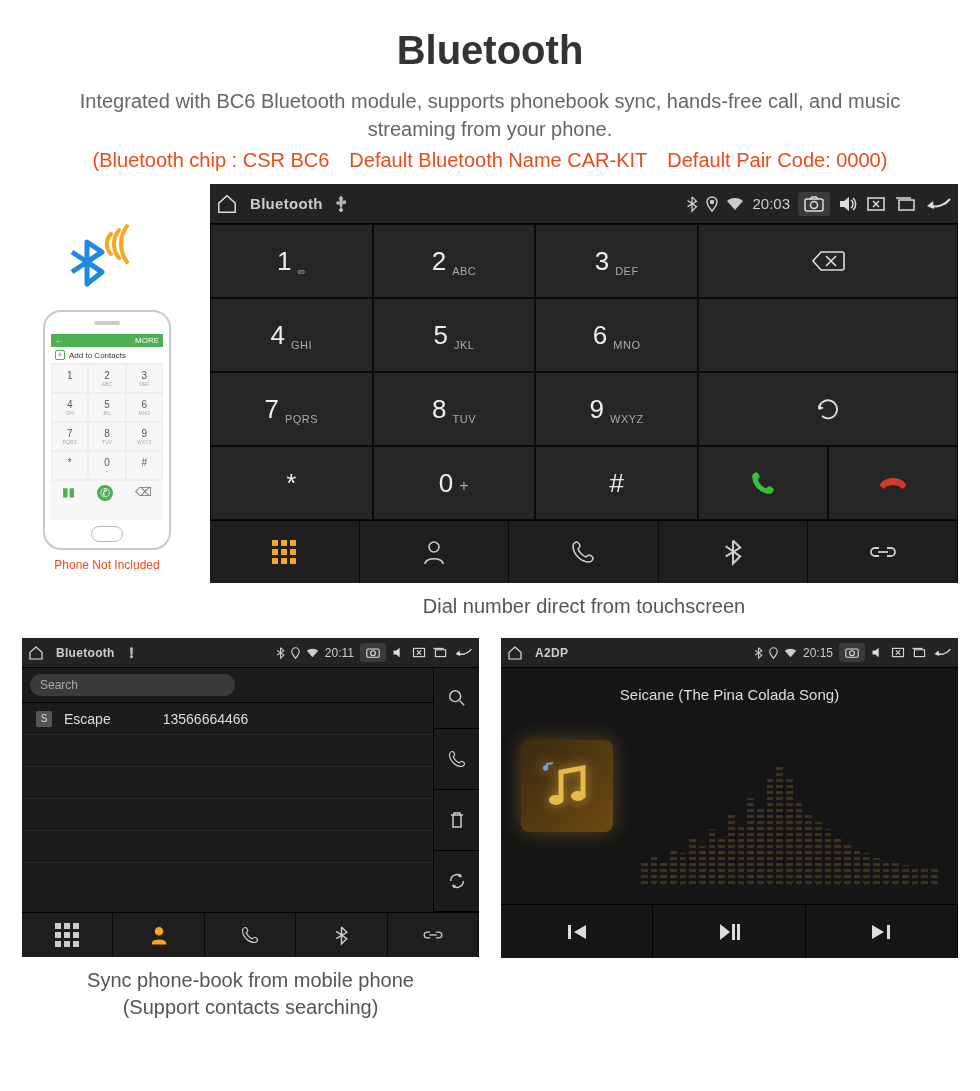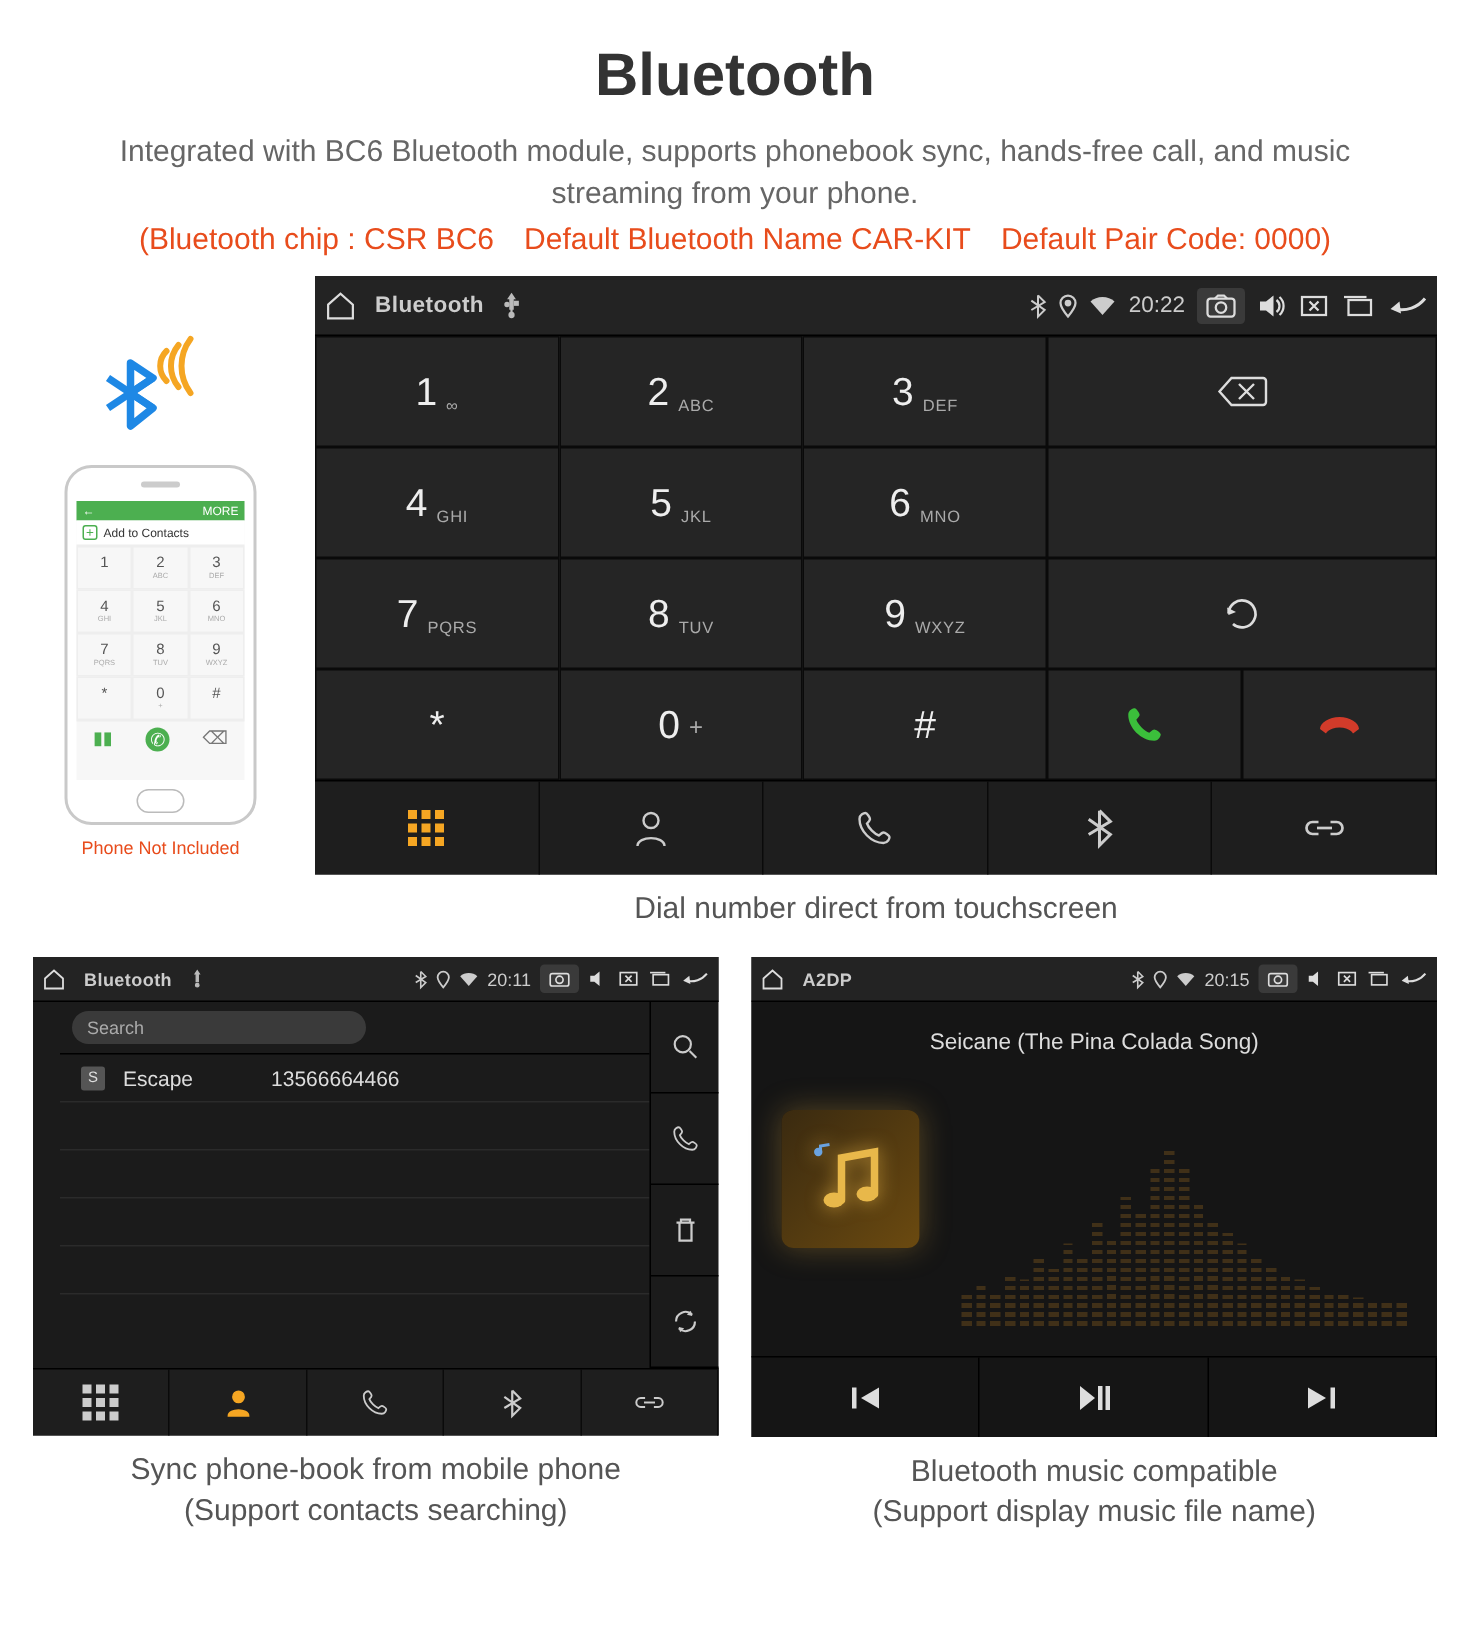--- a/index.html
+++ b/index.html
@@ -116,21 +116,21 @@
   .unit.small .statusbar .sb-right{gap:6px;}
 
   .contacts-body{height:244px;display:flex;flex-direction:column;}
   .search-wrap{display:flex;align-items:center;padding:6px 8px;border-bottom:1px solid #000;}
   .search-box{background:#3a3a3a;border-radius:14px;height:22px;flex:0 0 52%;display:flex;align-items:center;padding:0 10px;color:#aaa;font-size:12px;}
   .contact-row{display:flex;align-items:center;height:32px;border-bottom:1px solid #2b2b2b;padding:0 14px;font-size:14px;color:#ddd;gap:12px;}
   .contact-row .badge{background:#555;color:#ddd;width:16px;height:16px;display:inline-flex;align-items:center;justify-content:center;font-size:10px;border-radius:2px;}
   .contact-empty{flex:1;}
   .right-icons{width:46px;display:flex;flex-direction:column;border-left:1px solid #000;}
   .right-icons div{flex:1;display:flex;align-items:center;justify-content:center;border-bottom:1px solid #000;}
-  .contacts-wrap{display:flex;flex:1;padding-left:18px;}
+  .contacts-wrap{display:flex;flex:1;}
   .contacts-list{flex:1;display:flex;flex-direction:column;}
   .unit.small .bottom-nav .nav-item{height:44px;}
 
   .music-body{height:290px;display:flex;flex-direction:column;background:#151515;position:relative;}
   .music-top{flex:1;position:relative;display:flex;align-items:center;}
   .album{width:92px;height:92px;margin-left:20px;border-radius:8px;background:linear-gradient(135deg,#3a2a10,#6b4a10);display:flex;align-items:center;justify-content:center;position:relative;box-shadow:0 0 20px rgba(210,160,60,.35);}
   .album svg{filter:drop-shadow(0 0 6px rgba(255,200,80,.6));}
   .track-title{position:absolute;top:18px;left:0;right:0;text-align:center;color:#ddd;font-size:15px;}
   .eq{position:absolute;left:140px;right:20px;bottom:20px;height:120px;display:flex;align-items:flex-end;gap:3px;}
   .eq span{flex:1;background:repeating-linear-gradient(to top,#403018 0 3px,transparent 3px 6px);}
@@ -228,21 +228,21 @@
               <svg width="12" height="16" viewBox="0 0 12 16" fill="none" stroke="#ccc" stroke-width="1.5">
                 <path d="M6 15 C6 15 11 9 11 6 A5 5 0 1 0 1 6 C1 9 6 15 6 15Z"></path>
                 <circle cx="6" cy="6" r="1.5" fill="#ccc"></circle>
               </svg>
             </span>
           <span>
               <svg width="18" height="14" viewBox="0 0 18 14" fill="#ccc">
                 <path d="M9 13 L1 4 C5 0 13 0 17 4 Z"></path>
               </svg>
             </span>
-          <span>20:22</span>
+          <span>20:03</span>
           <span class="boxed">
               <svg width="20" height="16" viewBox="0 0 20 16" fill="none" stroke="#ddd" stroke-width="1.5">
                 <rect x="1" y="3" width="18" height="12" rx="2"></rect>
                 <path d="M6 3 L8 1 H12 L14 3"></path>
                 <circle cx="10" cy="9" r="3.5"></circle>
               </svg>
             </span>
           <span>
               <svg width="20" height="16" viewBox="0 0 20 16" fill="none" stroke="#ddd" stroke-width="1.5">
                 <path d="M2 5 H6 L11 1 V15 L6 11 H2 Z" fill="#ddd" stroke="none"></path>
@@ -669,17 +669,14 @@
             </div>
           <div class="mc">
               <svg width="22" height="18" viewBox="0 0 22 18" fill="#ddd">
                 <path d="M2 2 L14 9 L2 16 Z"></path>
                 <rect x="17" y="2" width="3" height="14"></rect>
               </svg>
             </div>
         </div>
       </div>
     </div>
-    <div class="caption">
-      <span>Bluetooth music compatible</span><br><span>(Support display music file name)</span>
-    </div>
   </div>
 </div>
 
 </body></html>

